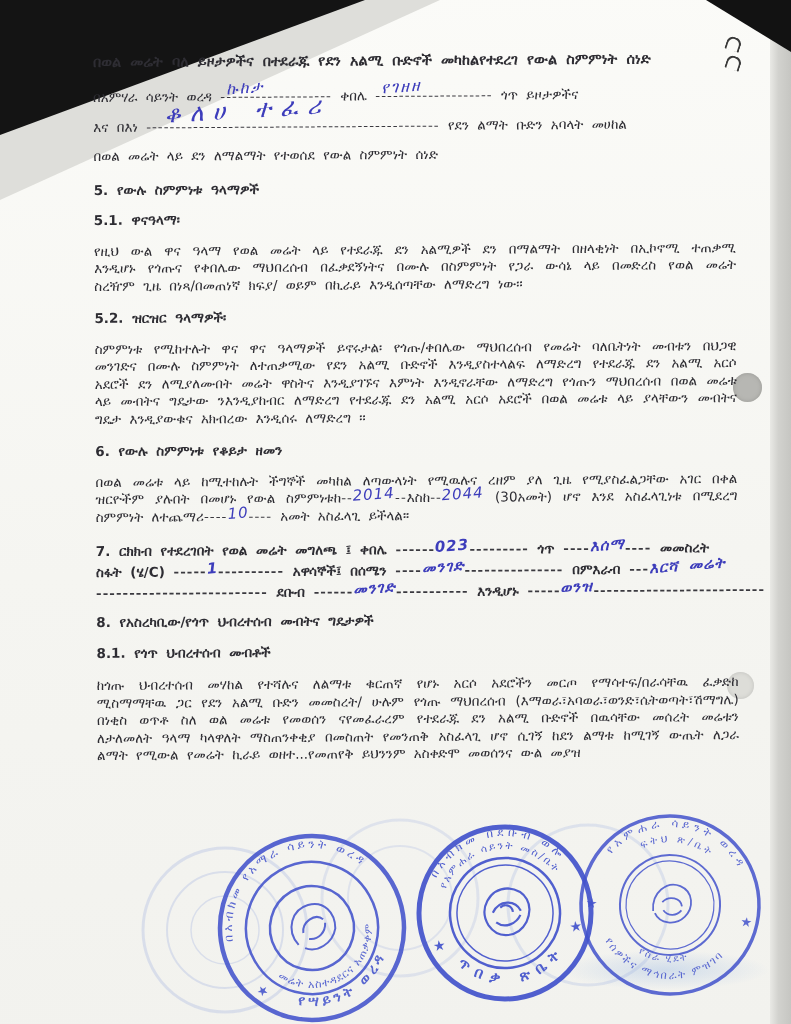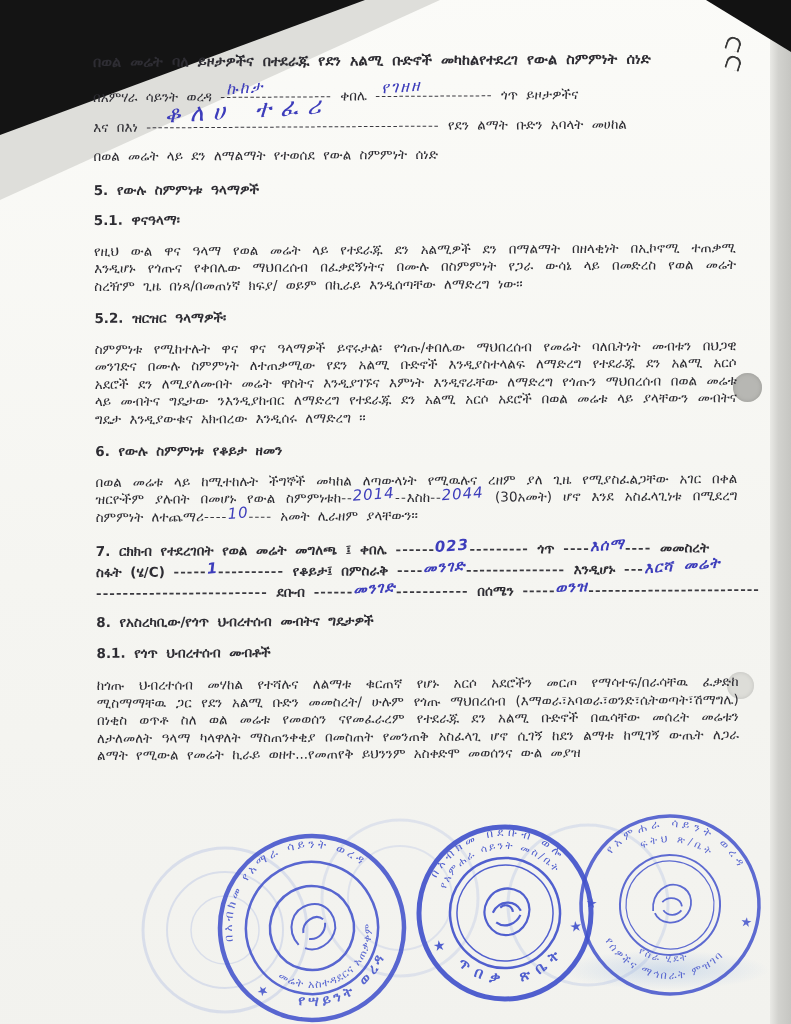--- a/index.html
+++ b/index.html
@@ -86,44 +86,44 @@
     <p class="h">5.1. ዋናዓላማ፡</p>
     <p class="p">የዚህ ውል ዋና ዓላማ የወል መሬት ላይ የተደራጁ ደን አልሚዎች ደን በማልማት በዘላቂነት በኢኮኖሚ ተጠቃሚ እንዲሆኑ የጎጡና የቀበሌው ማህበረሰብ በፈቃደኝነትና በሙሉ በስምምነት የጋራ ውሳኔ ላይ በመድረስ የወል መሬት ስረዥም ጊዜ በነጻ/በመጠነኛ ክፍያ/ ወይም በኪራይ እንዲሰጣቸው ለማድረግ ነው፡፡</p>
 
     <p class="h">5.2. ዝርዝር ዓላማዎች፡</p>
     <p class="p">ስምምነቱ የሚከተሉት ዋና ዋና ዓላማዎች ይኖሩታል፡ የጎጡ/ቀበሌው ማህበረሰብ የመሬት ባለቤትነት መብቱን በህጋዊ መንገድና በሙሉ ስምምነት ለተጠቃሚው የደን አልሚ ቡድኖች እንዲያስተላልፍ ለማድረግ የተደራጁ ደን አልሚ አርሶ አደሮች ደን ለሚያለሙበት መሬት ዋስትና እንዲያገኙና እምነት እንዲኖራቸው ለማድረግ የጎጡን ማህበረሰብ በወል መሬቱ ላይ መብትና ግዴታው ንእንዲያከብር ለማድረግ የተደራጁ ደን አልሚ አርሶ አደሮች በወል መሬቱ ላይ ያላቸውን መብትና ግዴታ እንዲያውቁና አክብረው እንዲሰሩ ለማድረግ ፡፡</p>
 
     <p class="h">6. የውሉ ስምምነቱ የቆይታ ዘመን</p>
     <p class="p">
       <span>በወል መሬቱ ላይ ከሚተከሉት ችግኞች መካከል ለጣውላነት የሚዉሉና ረዘም ያለ ጊዜ የሚያስፈልጋቸው አገር በቀል ዝርዮችም ያሉበት በመሆኑ የውል ስምምነቱከ</span><span class="dash">--</span><span class="hw hw-inline">2014</span><span class="dash">--</span><span>እስከ</span><span class="dash">--</span><span class="hw hw-inline">2044</span>
       <span>(30አመት) ሆኖ እንደ አስፈላጊነቱ በሚደረግ ስምምነት  ለተጨማሪ</span><span class="dash">----</span><span class="hw hw-inline">10</span><span class="dash">----</span>
-      <span>አመት ሊራዘም ያላቸውን፡፡</span>
+      <span>አመት አስፈላጊ ይችላል፡፡</span>
     </p>
 
     <div class="s7">
       <div class="row">
         <span>7. ርክክብ የተደረገበት የወል መሬት መግለጫ ፤ ቀበሌ</span>
         <span class="dash">------</span><span class="hw hw-inline">023</span><span class="dash">---------</span>
         <span>ጎጥ</span>
         <span class="dash">----</span><span class="hw hw-inline">እሰማ</span><span class="dash">----</span>
         <span>መመስረት</span>
       </div>
       <div class="row">
         <span>ስፋት (ሄ/C)</span>
         <span class="dash">-----</span><span class="hw hw-inline">1</span><span class="dash">----------</span>
-        <span>የቆይታ፤ በምስራቅ</span>
+        <span>አዋሳኞች፤ በሰሜን</span>
         <span class="dash">----</span><span class="hw hw-inline">መንገድ</span><span class="dash">---------------</span>
-        <span>እንዲሆኑ</span>
+        <span>በምእራብ</span>
         <span class="dash">---</span><span class="hw hw-inline">እርሻ መሬት</span>
       </div>
       <div class="row">
         <span class="dash">--------------------------</span>
         <span>ደቡብ</span>
         <span class="dash">------</span><span class="hw hw-inline">መንገድ</span><span class="dash">-----------</span>
-        <span>በሰሜን</span>
+        <span>እንዲሆኑ</span>
         <span class="dash">-----</span><span class="hw hw-inline">ወንዝ</span><span class="dash">--------------------------</span>
       </div>
     </div>
 
     <p class="h">8. የአስረካቢው/የጎጥ ህብረተሰብ መብትና ግዴታዎች</p>
     <p class="h" style="margin-bottom:15px">8.1. የጎጥ ህብረተሰብ መብቶች</p>
     <p class="p">ከጎጡ ህብረተሰብ መሃከል የተሻሉና ለልማቱ ቁርጠኛ የሆኑ አርሶ አደሮችን መርጦ የማሳተፍ/በራሳቸዉ ፈቃድከ ሚስማማቸዉ ጋር የደን አልሚ ቡድን መመስረት/ ሁሉም የጎጡ ማህበረሰብ (እማወራ፣አባወራ፣ወንድ፣ሴትወጣት፣ሽማግሌ) በነቂስ ወጥቶ ስለ ወል መሬቱ የመወሰን ናየመፈራረም የተደራጁ ደን አልሚ ቡድኖች በዉሳቸው መሰረት መሬቱን ለታለመለት ዓላማ ካላዋለት ማስጠንቀቂያ በመስጠት የመንጠቅ አስፈላጊ ሆኖ ሲገኝ ከደን ልማቱ ከሚገኝ ውጤት ለጋራ ልማት የሚውል የመሬት ኪራይ ወዘተ...የመጠየቅ ይህንንም አስቀድሞ መወሰንና ውል መያዝ</p>
   </div>
 
   <svg class="stamps" viewBox="0 0 791 214" xmlns="http://www.w3.org/2000/svg">

